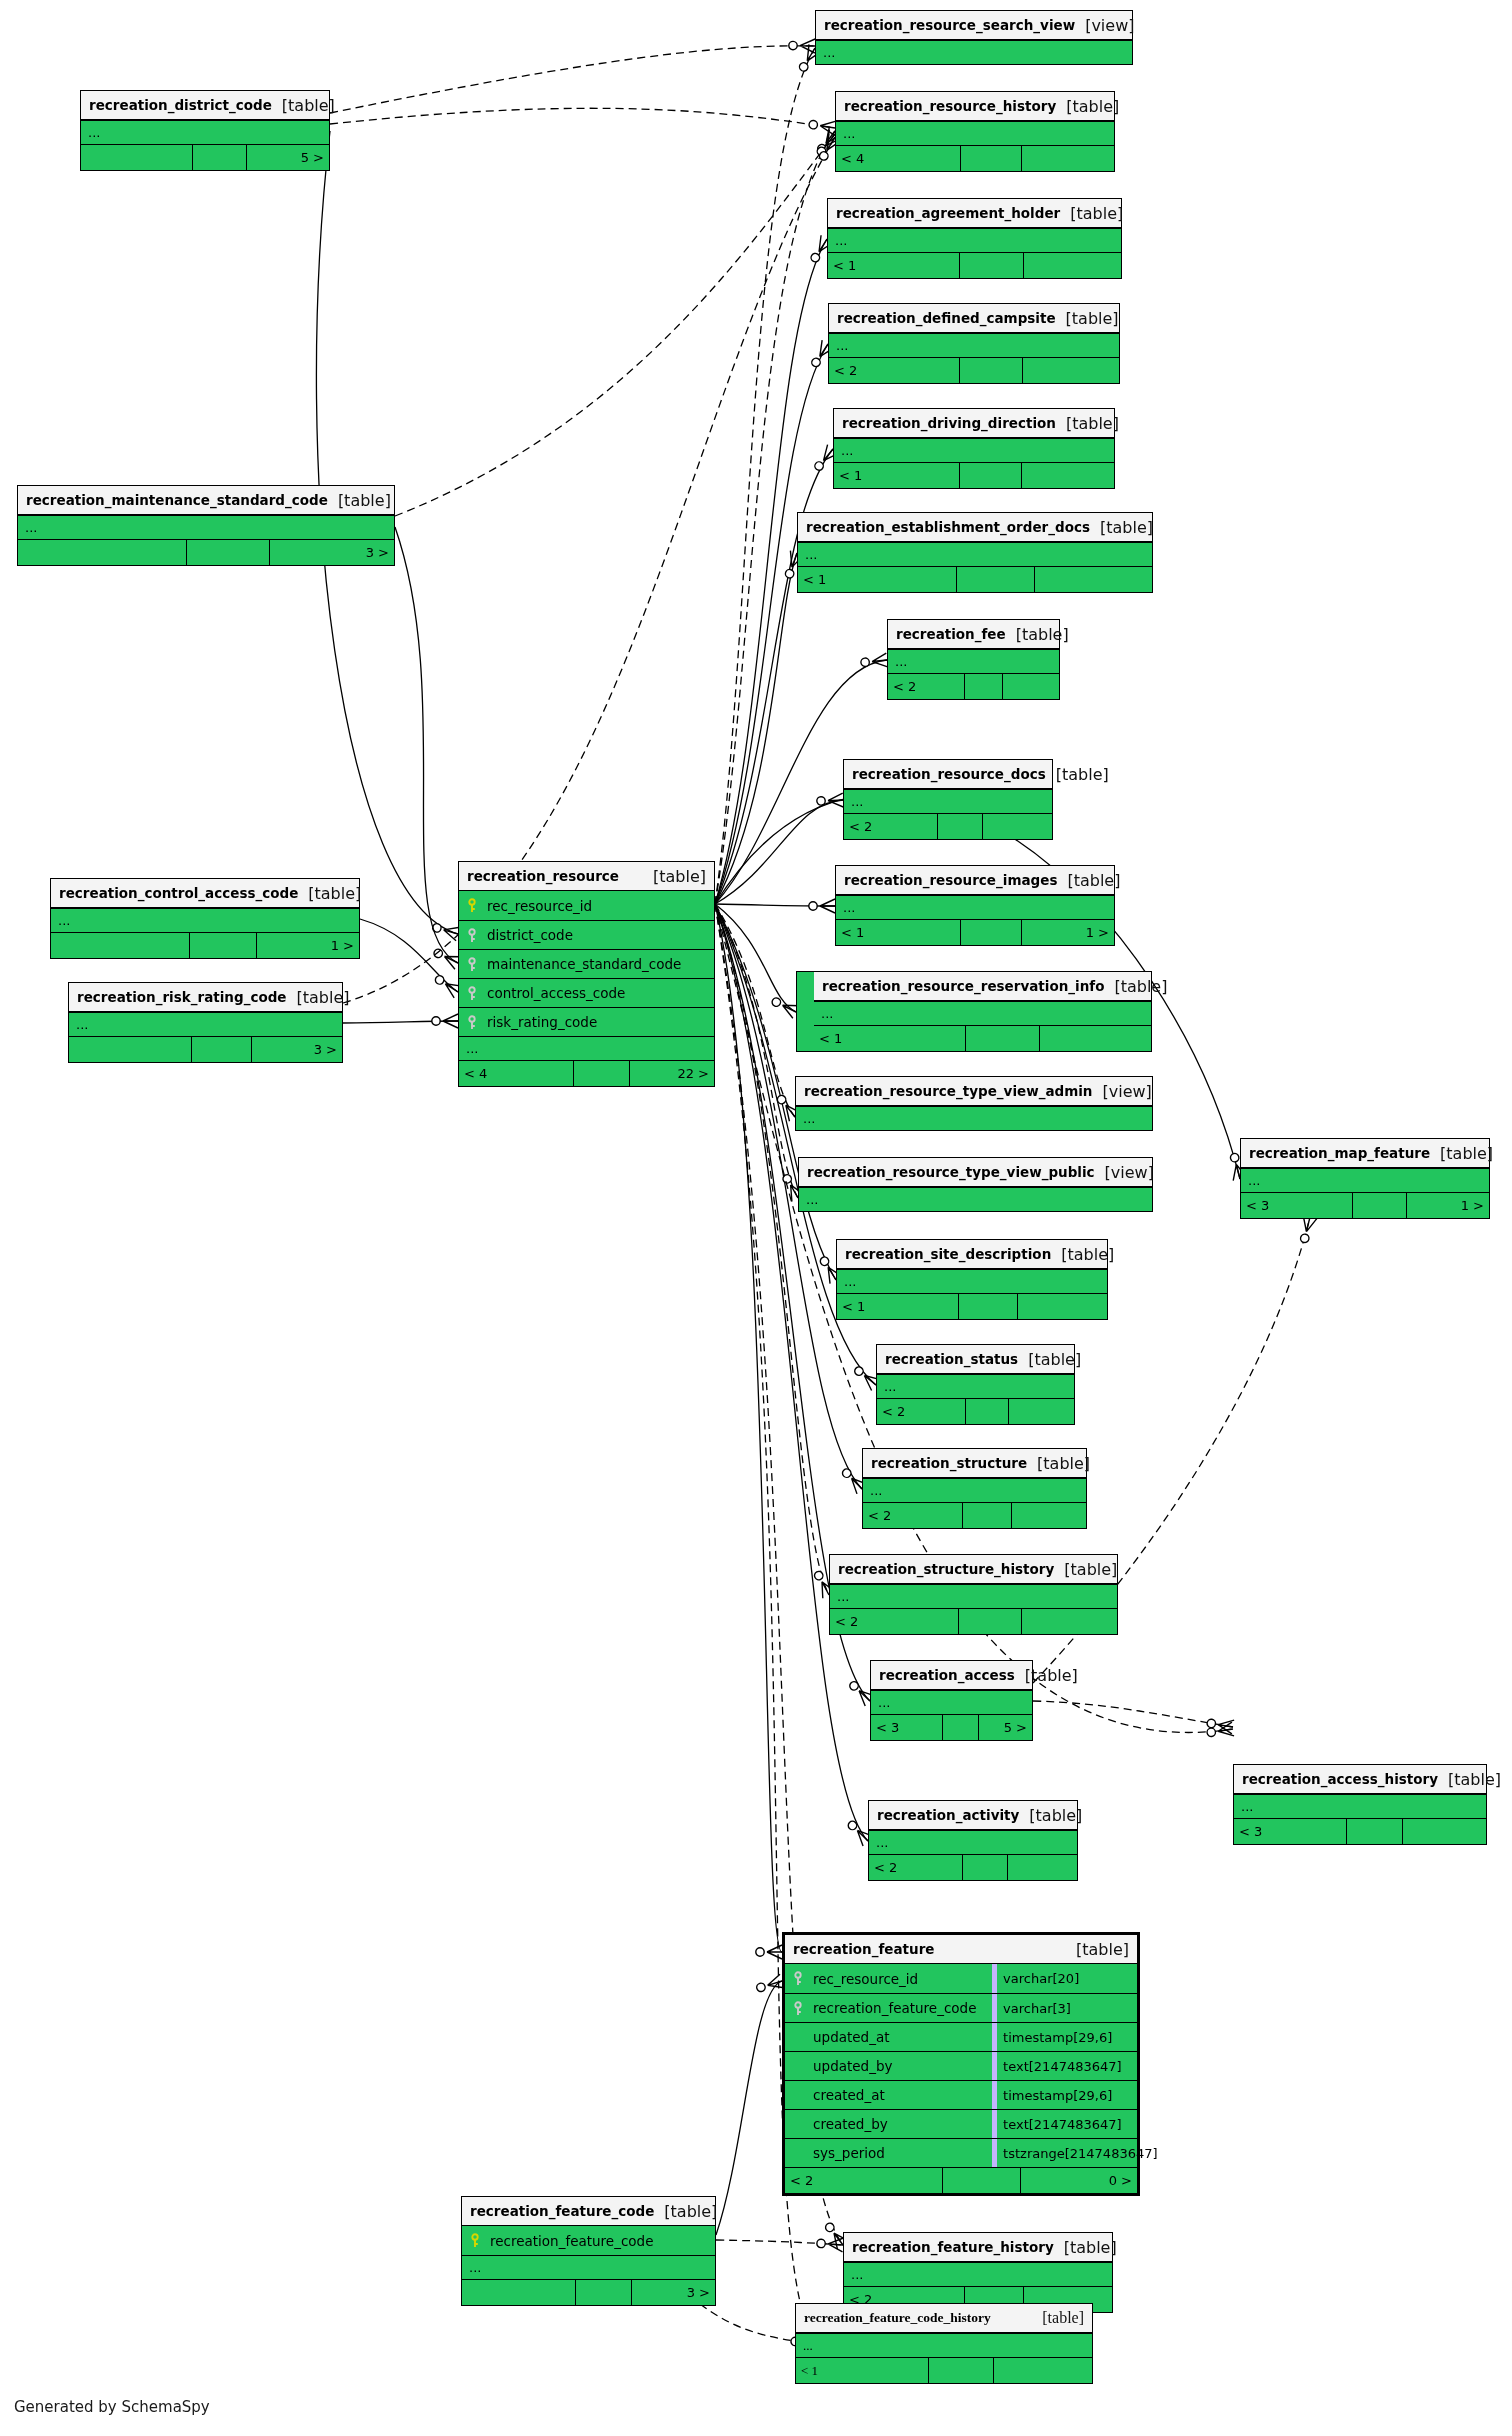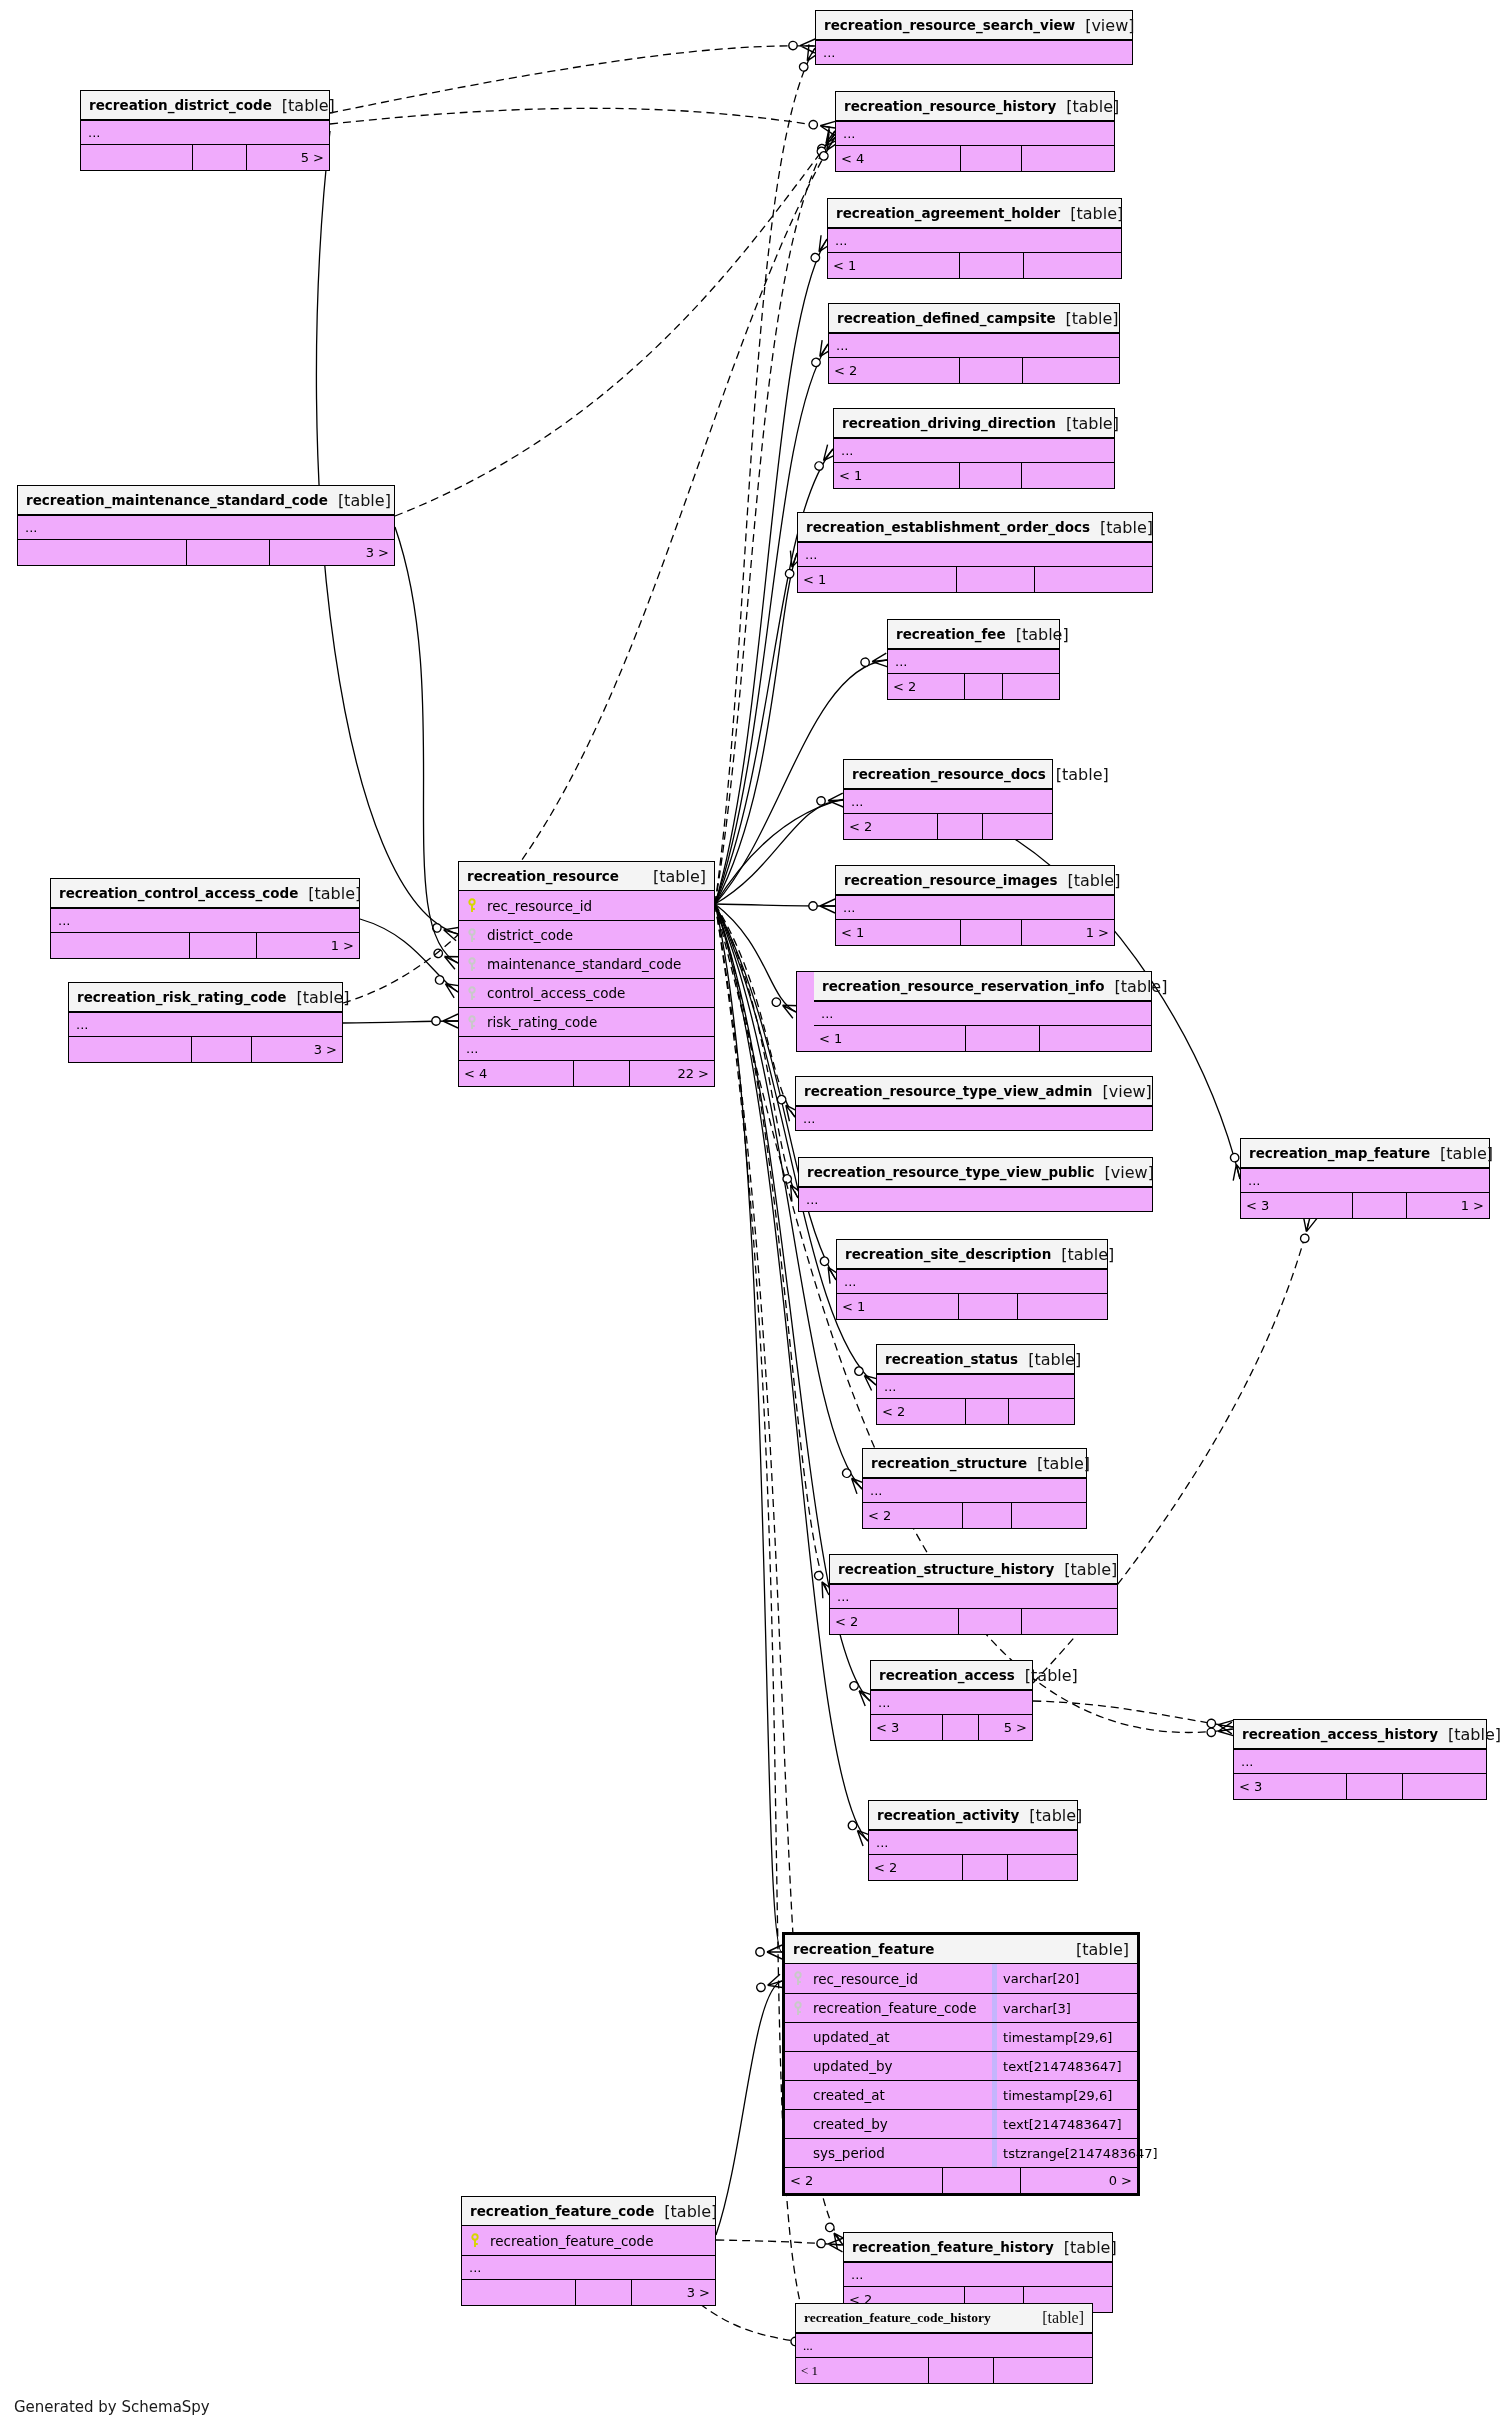--- a/index.html
+++ b/index.html
@@ -1,21 +1,21 @@
 <!DOCTYPE html>
 <html><head>
 <meta charset="utf-8">
 <style>
   html,body{margin:0;padding:0;background:#fff;}
   #canvas{position:relative;width:1512px;height:2436px;background:#fff;overflow:hidden;
           font-family:"DejaVu Sans","Liberation Sans",sans-serif;color:#000;}
   #wires{position:absolute;left:0;top:0;width:1512px;height:2436px;}
   .wire{fill:none;stroke:#000;stroke-width:1.3px;}
   .wire.dashed{stroke-dasharray:8 5;}
-  .entity{position:absolute;background:#f0abfc;border:1.6px solid #000;box-sizing:border-box;}
+  .entity{position:absolute;background:#22c55e;border:1.6px solid #000;box-sizing:border-box;}
   .entity.thick{border-width:3px;}
   .hdr{display:flex;justify-content:space-between;align-items:center;background:#f4f4f4;
        border-bottom:1.6px solid #000;height:29px;padding:0 8px;box-sizing:border-box;}
   .tname{font-weight:bold;font-size:13.5px;white-space:nowrap;}
   .kind{font-size:16px;color:#111;white-space:nowrap;margin-left:10px;font-weight:normal;}
   .row{display:flex;align-items:center;height:29px;padding:0 0 0 7px;box-sizing:border-box;
        font-size:13.5px;white-space:nowrap;}
   .row + .row, .row.ellipsis, .footer{border-top:1px solid #000;}
   .row.ellipsis{height:24px;font-size:13px;padding-left:7px;}
   .keyicon{width:12px;height:15px;margin-right:9px;flex:0 0 auto;}
@@ -369,21 +369,21 @@
           <span class="tname">recreation_map_feature</span>
           <span class="kind">[table]</span>
         </div>
         <div class="row ellipsis">...</div>
         <div class="footer">
           <span class="fc l">&lt; 3</span>
           <span class="fc m"></span>
           <span class="fc r">1 &gt;</span>
         </div>
       </div>
-      <div class="entity" style="left: 1233px; top: 1719px; width: 254px;">
+      <div class="entity" style="left: 1233px; top: 1764px; width: 254px;">
         <div class="hdr">
           <span class="tname">recreation_access_history</span>
           <span class="kind">[table]</span>
         </div>
         <div class="row ellipsis">...</div>
         <div class="footer">
           <span class="fc l">&lt; 3</span>
           <span class="fc m"></span>
           <span class="fc r"></span>
         </div>

